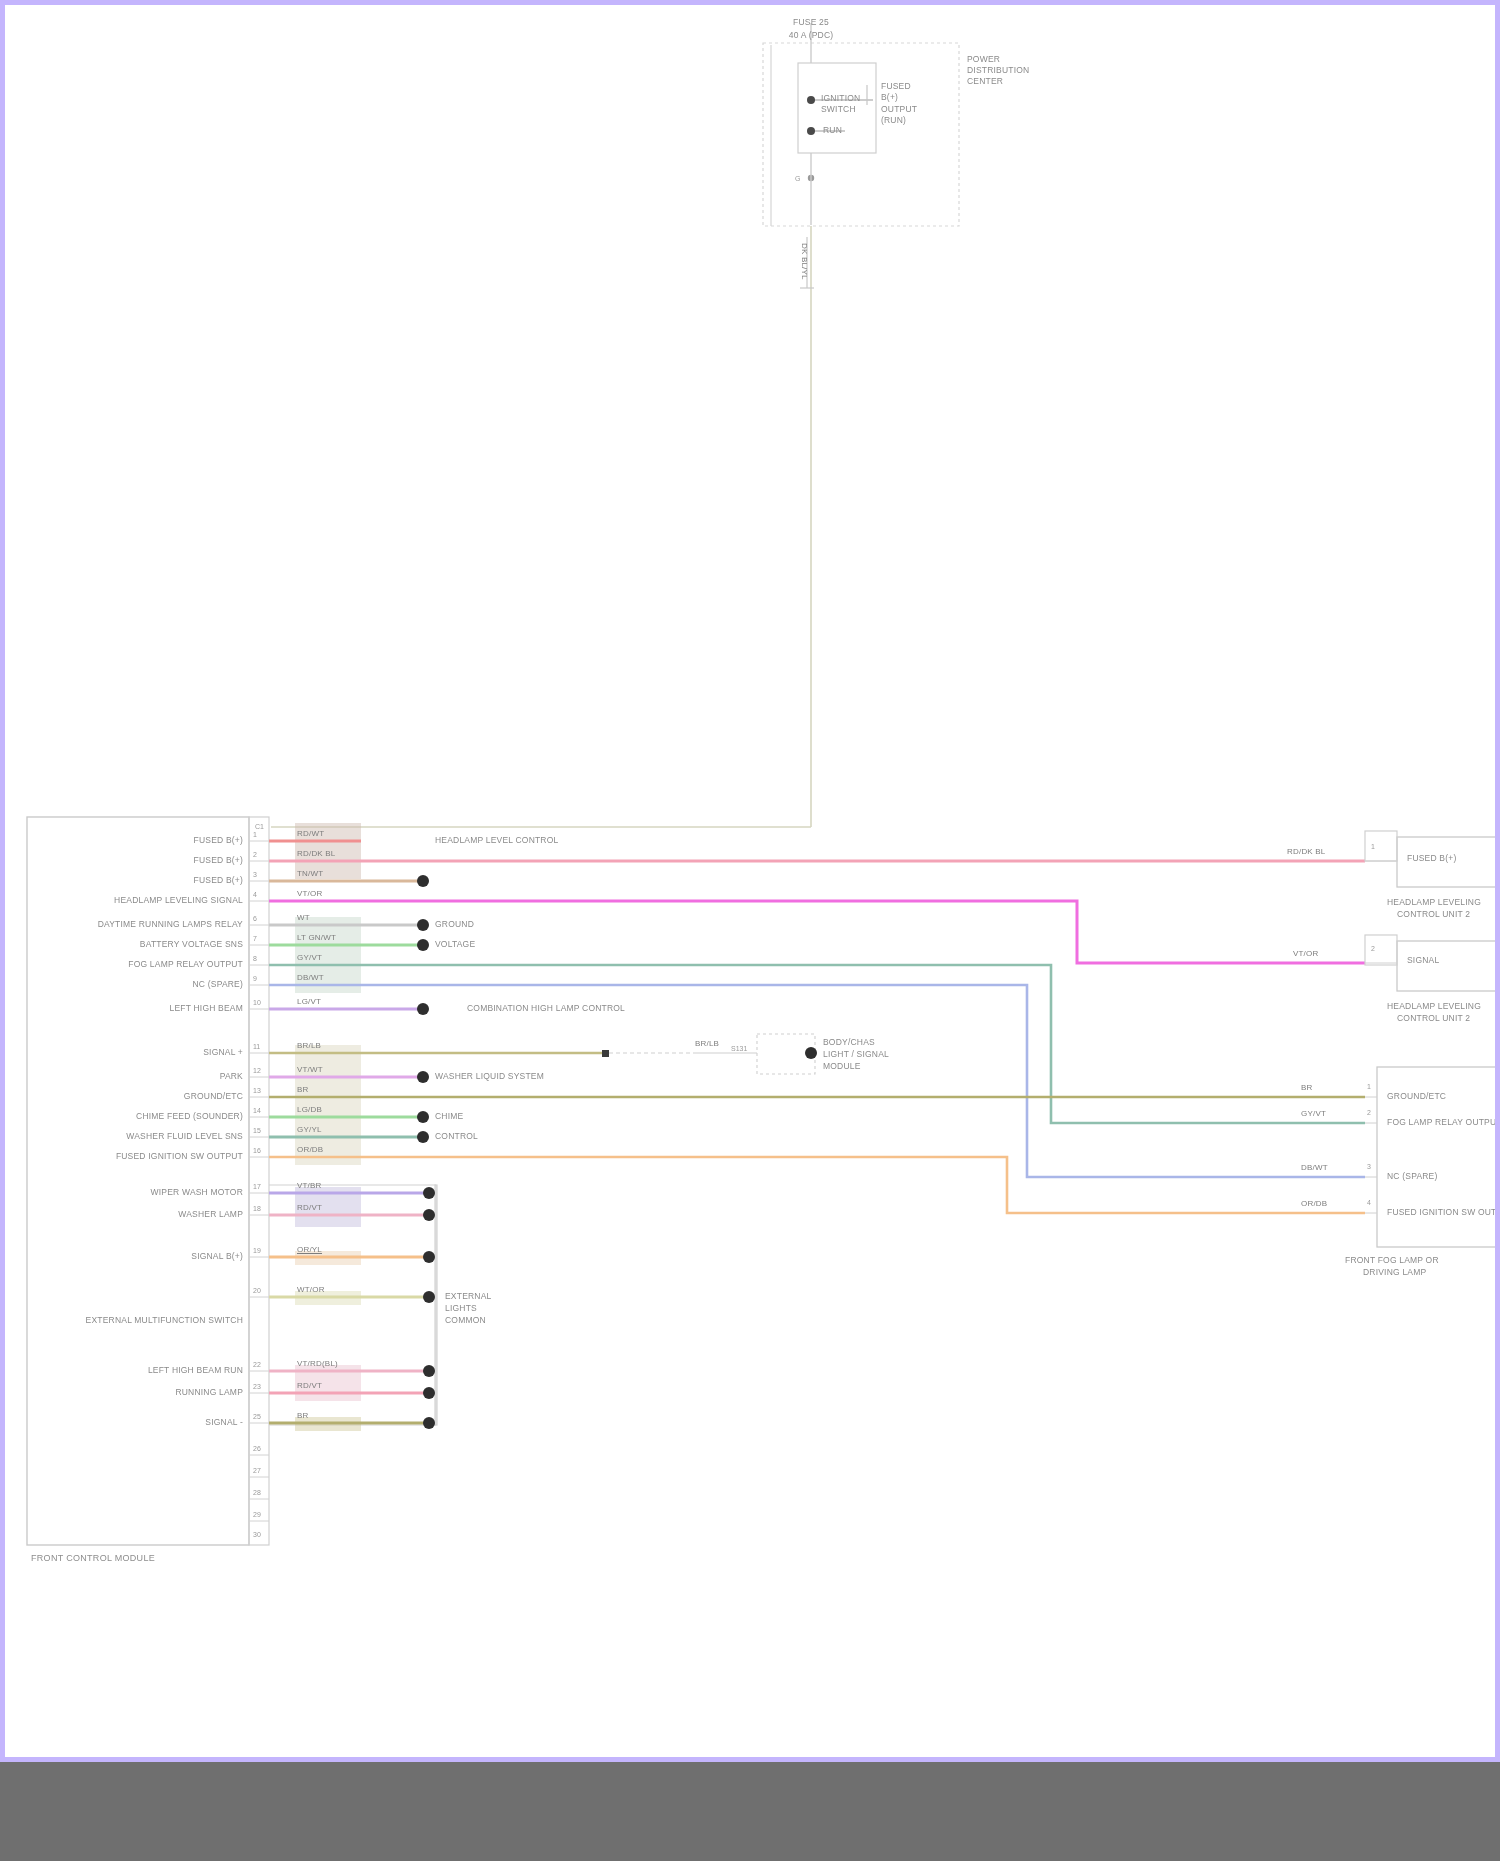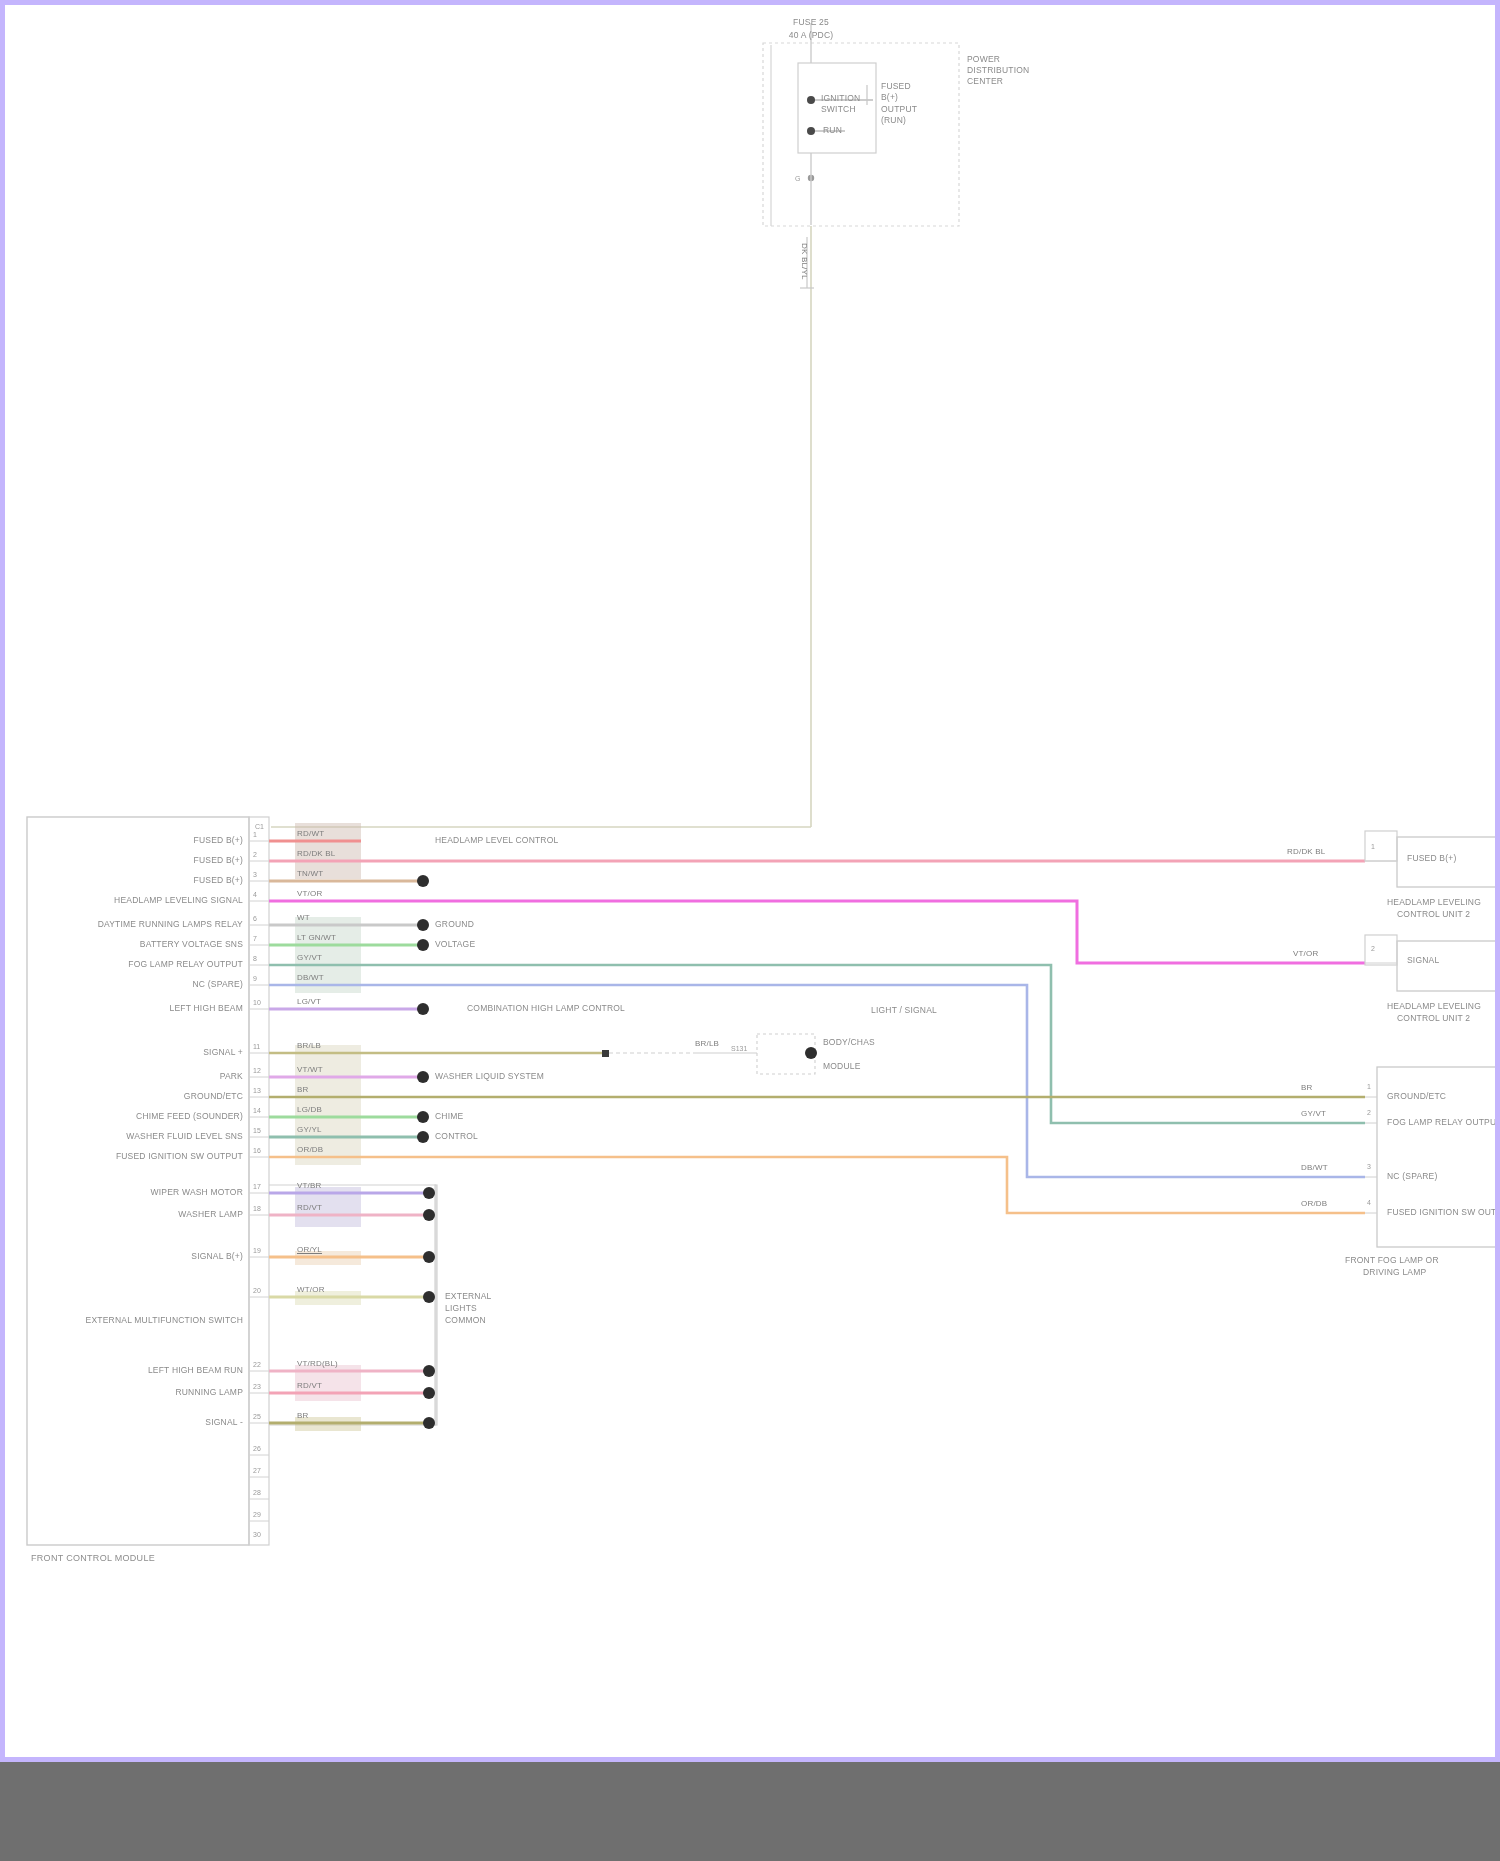--- a/index.html
+++ b/index.html
@@ -306,21 +306,21 @@
     <div class="lbl" style="left:430px;top:1106px;">CHIME</div>
     <div class="lbl" style="left:430px;top:1126px;">CONTROL</div>
 
     <div class="lbl" style="left:440px;top:1286px;">EXTERNAL</div>
     <div class="lbl" style="left:440px;top:1298px;">LIGHTS</div>
     <div class="lbl" style="left:440px;top:1310px;">COMMON</div>
 
     <div class="wirecode" style="left:690px;top:1034px;">BR/LB</div>
     <div class="pin" style="left:726px;top:1040px;">S131</div>
     <div class="lbl" style="left:818px;top:1032px;">BODY/CHAS</div>
-    <div class="lbl" style="left:818px;top:1000px;margin-left:48px;">LIGHT / SIGNAL</div>
+    <div class="lbl" style="left:818px;top:1044px;">LIGHT / SIGNAL</div>
     <div class="lbl" style="left:818px;top:1056px;">MODULE</div>
 
     <div class="wirecode" style="left:1282px;top:842px;">RD/DK BL</div>
     <div class="pin" style="left:1366px;top:838px;">1</div>
     <div class="lbl" style="left:1402px;top:848px;">FUSED B(+)</div>
     <div class="lbl" style="left:1382px;top:892px;">HEADLAMP LEVELING</div>
     <div class="lbl" style="left:1392px;top:904px;">CONTROL UNIT 2</div>
 
     <div class="wirecode" style="left:1288px;top:944px;">VT/OR</div>
     <div class="pin" style="left:1366px;top:940px;">2</div>

